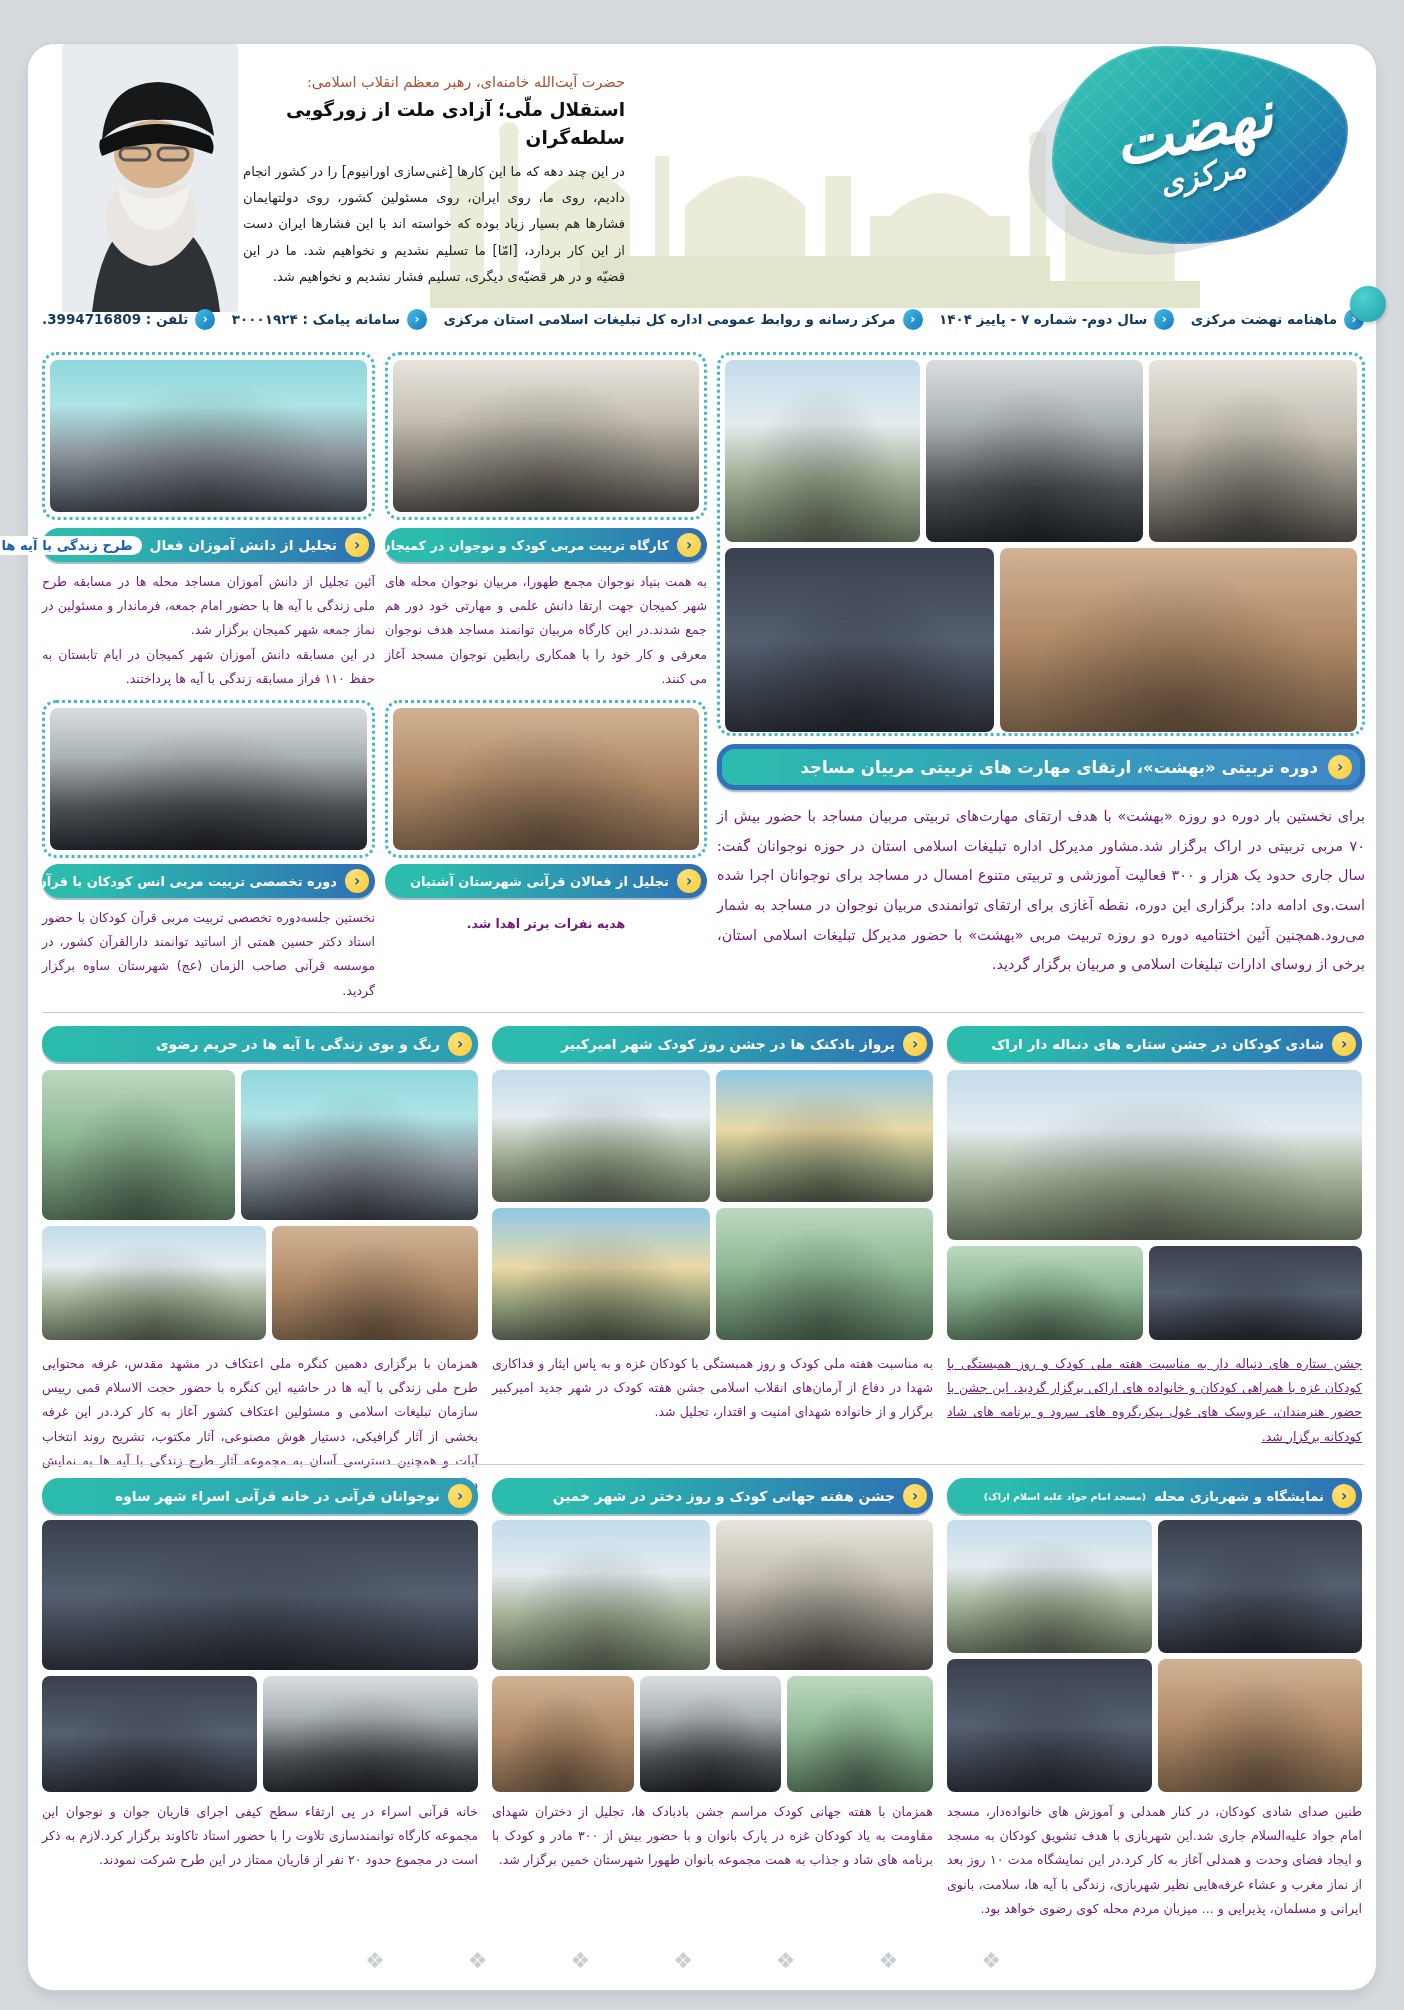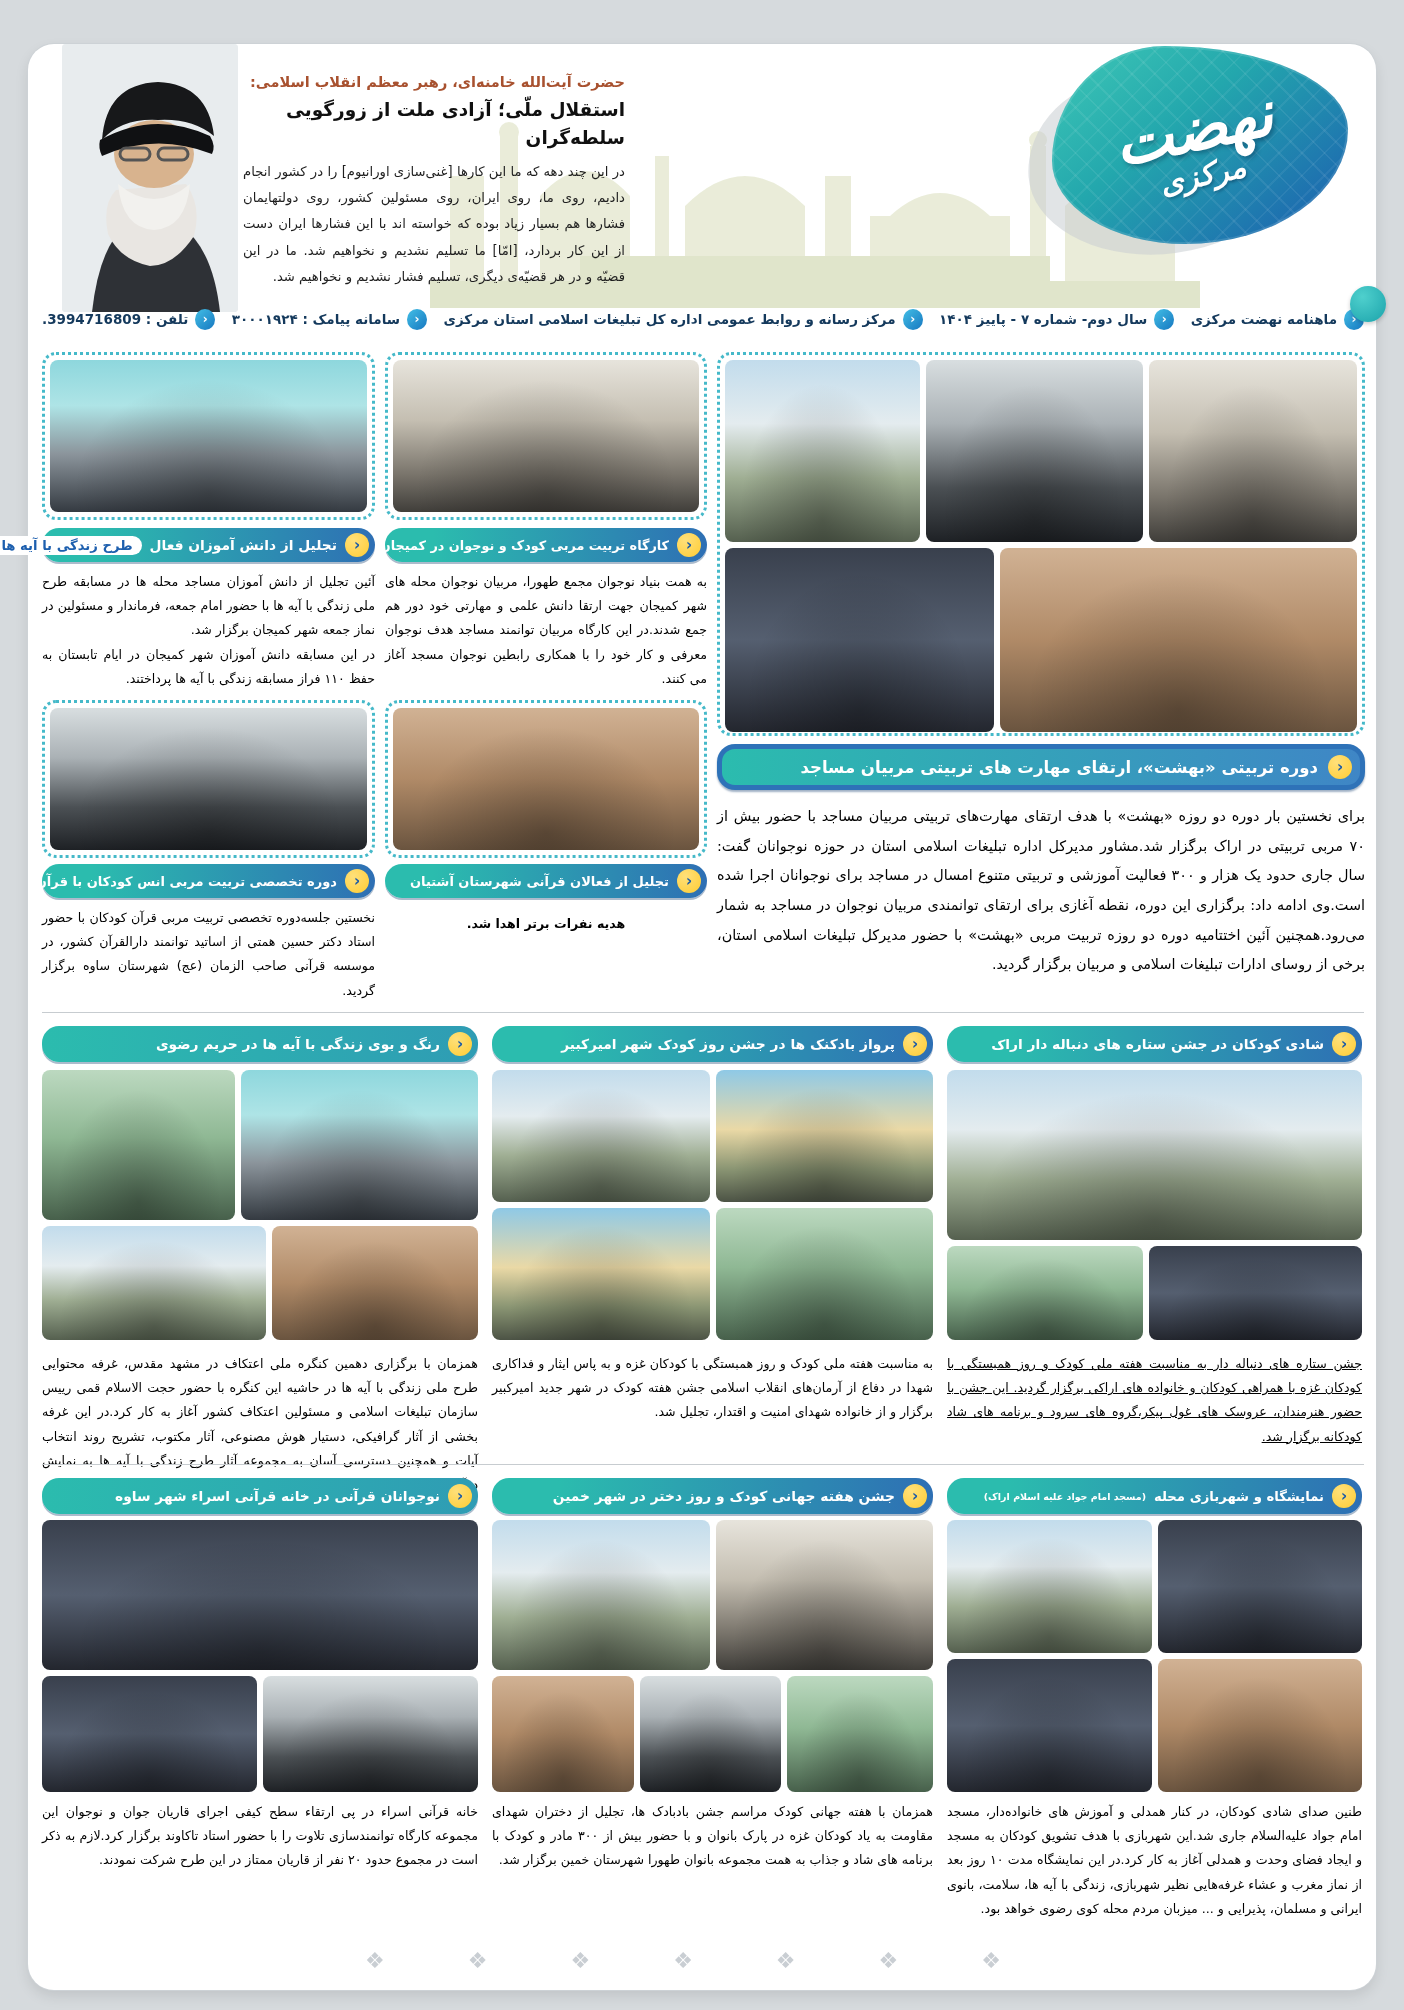--- a/index.html
+++ b/index.html
@@ -16,21 +16,21 @@
     background:#ffffff;border-radius:26px;
     box-shadow:0 0 0 1px #cdd2d6, 0 6px 14px rgba(0,0,0,.10);
   }
   
   .silhouette{left:430px;top:56px;width:770px;height:252px;opacity:.95;}
   .leader{
     left:62px;top:44px;width:176px;height:268px;border-radius:4px;overflow:hidden;
     background:linear-gradient(180deg,#eef1f2,#dfe4e6);
   }
   .quote{left:243px;top:72px;width:382px;direction:rtl;text-align:right;}
-  .quote .attr{color:#a8512f;font-weight:bold;font-size:14.5px;line-height:1.5;}
+  .quote .attr{color:#a8512f;font-weight:normal;font-size:14.5px;line-height:1.5;}
   .quote .qtitle{color:#101010;font-weight:bold;font-size:18.5px;line-height:1.55;margin-top:2px;}
   .quote .qbody{color:#1e1e1e;font-size:13.2px;line-height:1.98;margin-top:6px;text-align:justify;}
   .logo-wrap{left:1046px;top:46px;width:302px;height:202px;}
   .logo-shadow{
     position:absolute;left:-18px;top:28px;width:270px;height:180px;
     background:#c9cdd1;border-radius:40% 60% 52% 48% / 52% 45% 55% 48%;
     opacity:.55;transform:rotate(-4deg);
   }
   .logo-blob{
     position:absolute;left:6px;top:0;width:296px;height:198px;
@@ -104,21 +104,21 @@
     background:#2e72b8;border-radius:18px;padding:5px;box-sizing:border-box;height:46px;
     box-shadow:0 2px 2px rgba(18,60,110,.4);
   }
   .feat-hbar .inner{
     height:36px;border-radius:13px;background:linear-gradient(to left,#3f86c6,#2bbcae);
     display:flex;direction:rtl;align-items:center;gap:10px;padding:0 8px;color:#fff;font-weight:bold;
   }
   .feat-hbar .inner .t{font-size:16.5px;white-space:nowrap;}
   .hbar .sub{font-size:9.5px;font-weight:bold;}
   
-  .body-txt{direction:rtl;text-align:justify;color:#000000;}
+  .body-txt{direction:rtl;text-align:justify;color:#701a75;}
   .body-sm{font-size:12.6px;line-height:1.92;}
   .body-md{font-size:14.4px;line-height:2.06;}
   .center-bold{text-align:center;font-weight:bold;margin-top:6px;}
   
   .divider{height:1px;background:#c7ccd0;left:42px;width:1322px;}
   .collage{display:flex;flex-wrap:wrap;gap:6px;}
   .ornaments{
     left:0;top:1948px;width:1404px;text-align:center;color:#c9ced3;
     font-size:22px;letter-spacing:38px;
   }

